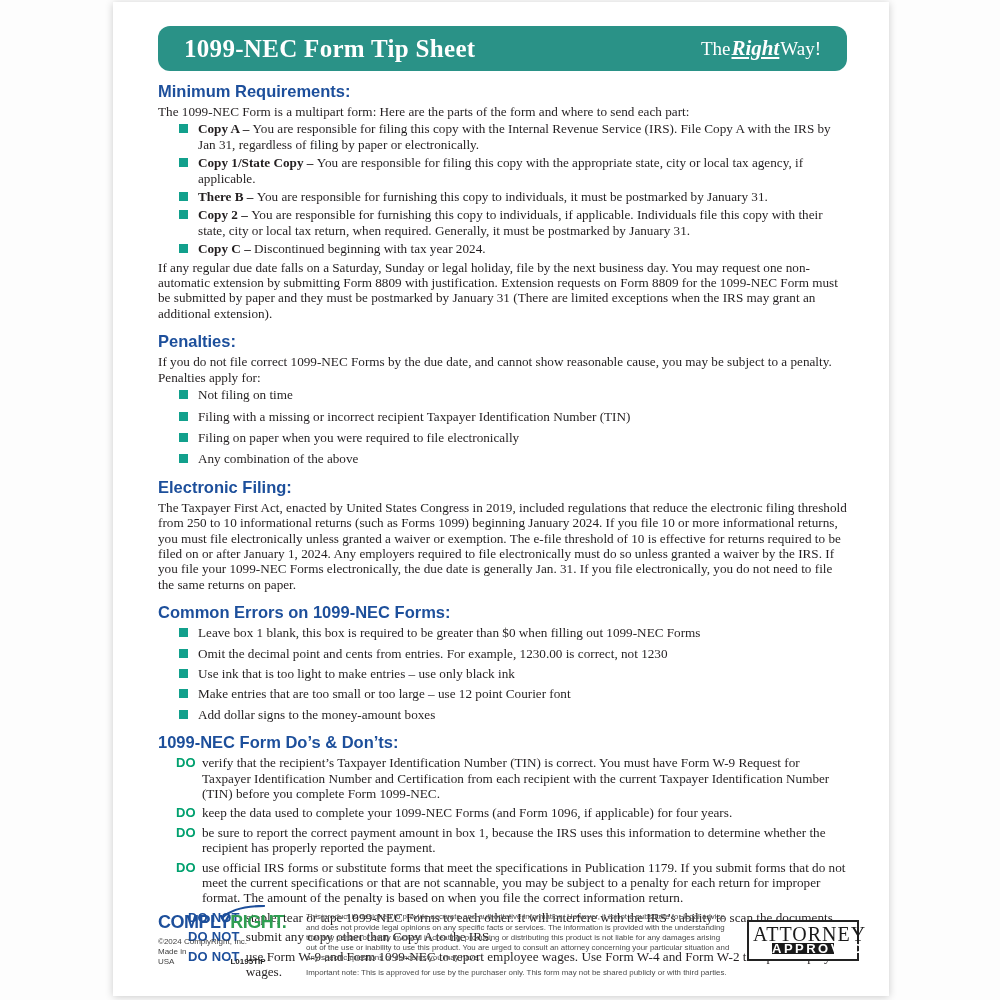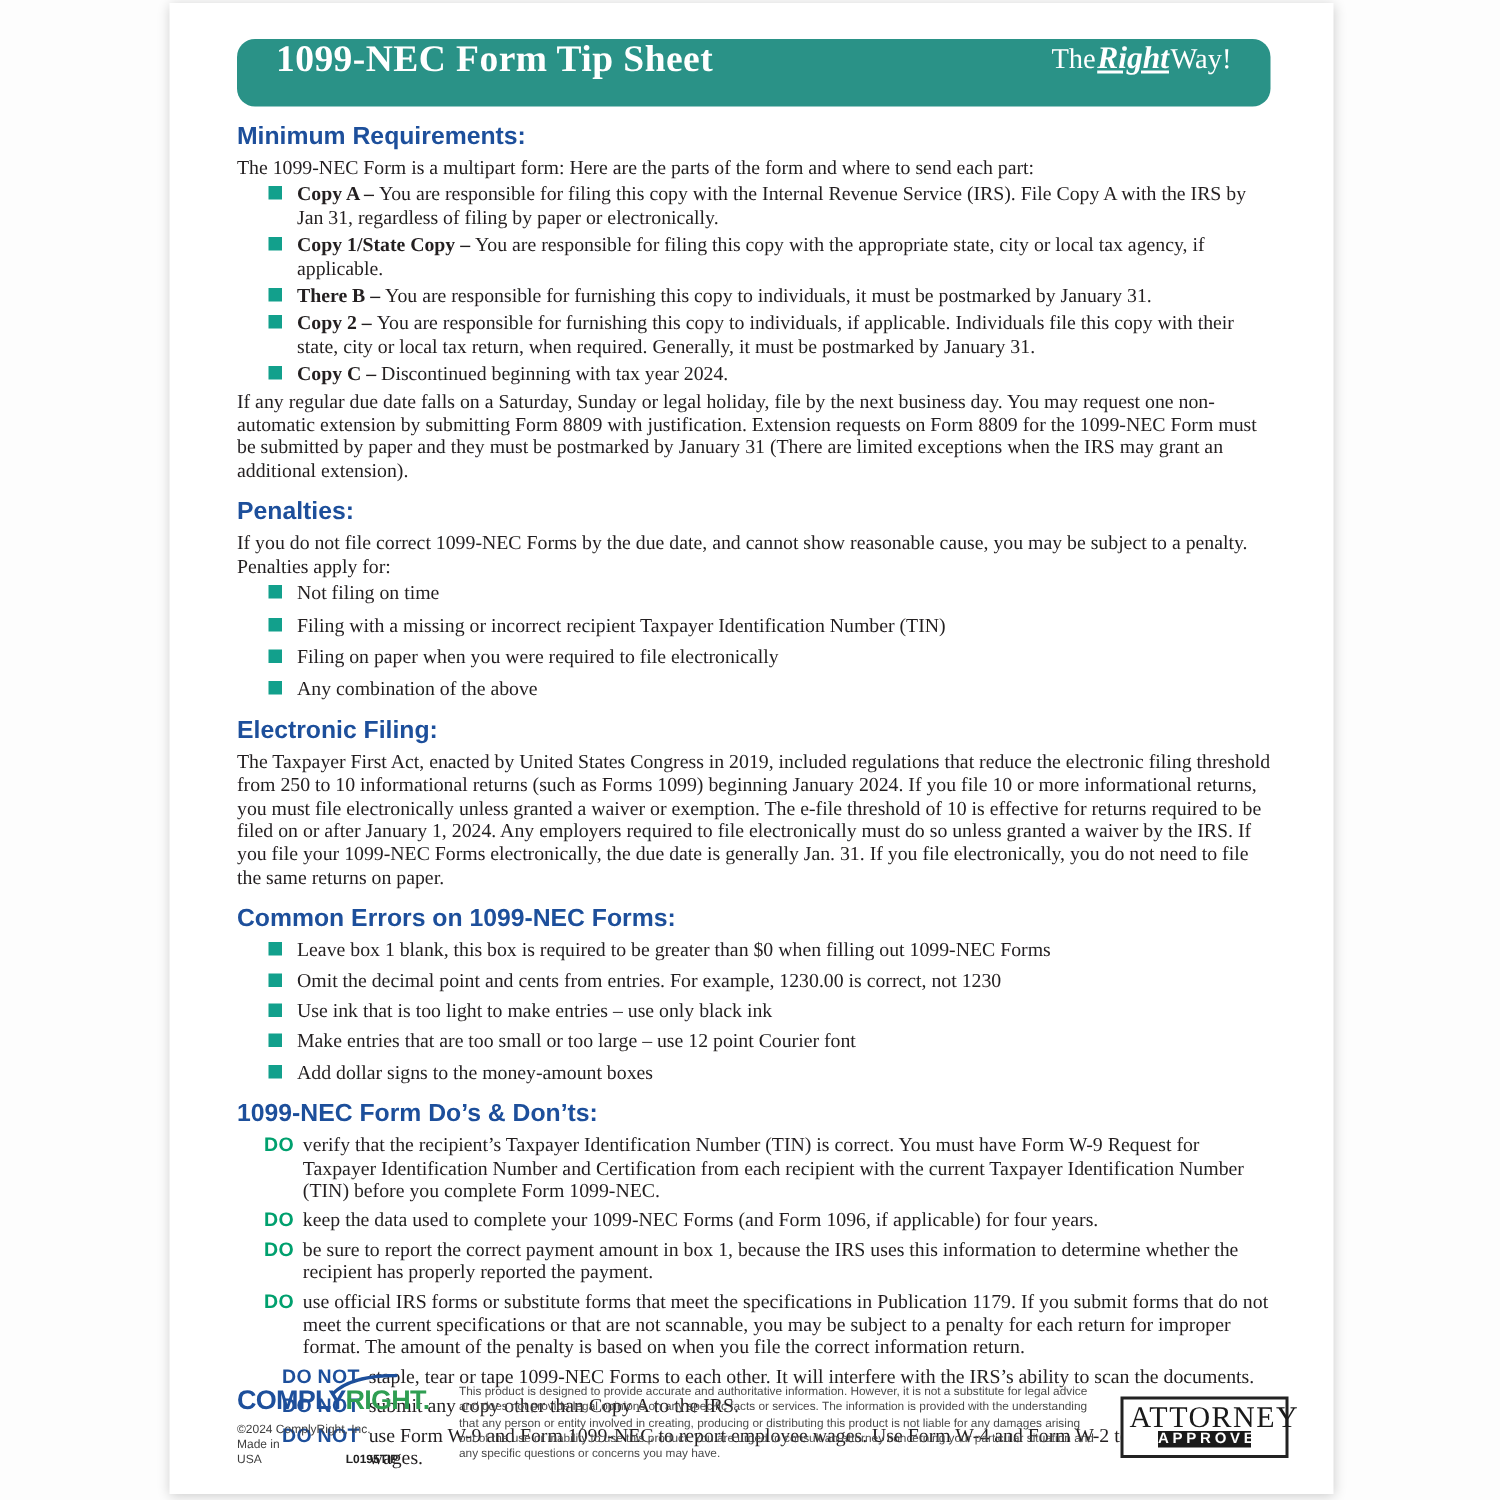--- a/index.html
+++ b/index.html
@@ -5,21 +5,21 @@
   html,body{margin:0;padding:0;background:#fdfdfd;width:1000px;height:1000px;overflow:hidden;}
   .page{
     position:absolute;left:113px;top:2px;width:776px;height:994px;
     background:#ffffff;box-shadow:0 1px 8px rgba(0,0,0,.20);
     box-sizing:border-box;padding:24px 42px 0 45px;
     font-family:"Liberation Serif",serif;color:#231f20;
   }
   
   .titlebar{
     height:45px;border-radius:12px;background:#2a9287;
-    display:flex;justify-content:space-between;
+    display:flex;align-items:center;justify-content:space-between;
     padding:0 26px;box-sizing:border-box;
   }
   .titlebar h1{
     margin:0;font-family:"Liberation Serif",serif;font-weight:bold;
     font-size:25px;color:#ffffff;letter-spacing:.3px;
   }
   .tagline{color:#ffffff;font-size:19px;white-space:nowrap;}
   .tagline .scr{font-style:italic;font-weight:bold;font-size:21px;text-decoration:underline;padding:0 1px;}
   
   .sec-h{
@@ -56,21 +56,21 @@
   .logo-sub .sku{font-weight:bold;margin-left:8px;color:#222;padding-left:48px;}
   .disc-col{flex:1;font-family:"Liberation Sans",sans-serif;font-size:7.9px;line-height:10.3px;color:#4a4a4a;}
   .disc-col .note{margin-top:4px;}
   .badge{
     flex:none;width:112px;border:2px solid #222;background:#fff;
     text-align:center;padding:4px 4px 5px 4px;box-sizing:border-box;margin-top:8px;
   }
   .badge-top{font-family:"Liberation Serif",serif;font-size:20px;letter-spacing:1px;color:#1a1a1a;line-height:16px;}
   .badge-bot{
     background:#1a1a1a;color:#fff;font-family:"Liberation Sans",sans-serif;
-    font-weight:bold;font-size:10px;letter-spacing:2.5px;line-height:11px;
+    font-weight:bold;font-size:13px;letter-spacing:2.5px;line-height:11px;
     width:62px;margin:1px auto 0 auto;
   }
 </style>
 </head>
 <body>
 
 <div class="page">
 
   <div class="titlebar">
     <h1>1099-NEC Form Tip Sheet</h1>
@@ -189,20 +189,21 @@
       <div class="logo-line">
         <span class="logo-comply">COMPLY</span><span class="logo-right">RIGHT.</span>
         <svg class="swoosh" width="46" height="14" viewBox="0 0 46 14">
             <path d="M2,13 Q14,1 44,1" fill="none" stroke="#1d4f9b" stroke-width="2.2" stroke-linecap="round"></path>
           </svg>
       </div>
       <div class="logo-sub"><span>©2024 ComplyRight, Inc.</span><br><span>Made in USA</span><span class="sku">L0195TIP</span></div>
     </div>
     <div class="disc-col">
       <div>This product is designed to provide accurate and authoritative information. However, it is not a substitute for legal advice and does not provide legal opinions on any specific facts or services. The information is provided with the understanding that any person or entity involved in creating, producing or distributing this product is not liable for any damages arising out of the use or inability to use this product. You are urged to consult an attorney concerning your particular situation and any specific questions or concerns you may have.</div>
+      <div class="note">Important note: This is approved for use by the purchaser only. This form may not be shared publicly or with third parties.</div>
     </div>
     <div class="badge">
       <div class="badge-top">ATTORNEY</div>
       <div class="badge-bot">APPROVED</div>
     </div>
   </div>
 
 </div>
 
 </body></html>

